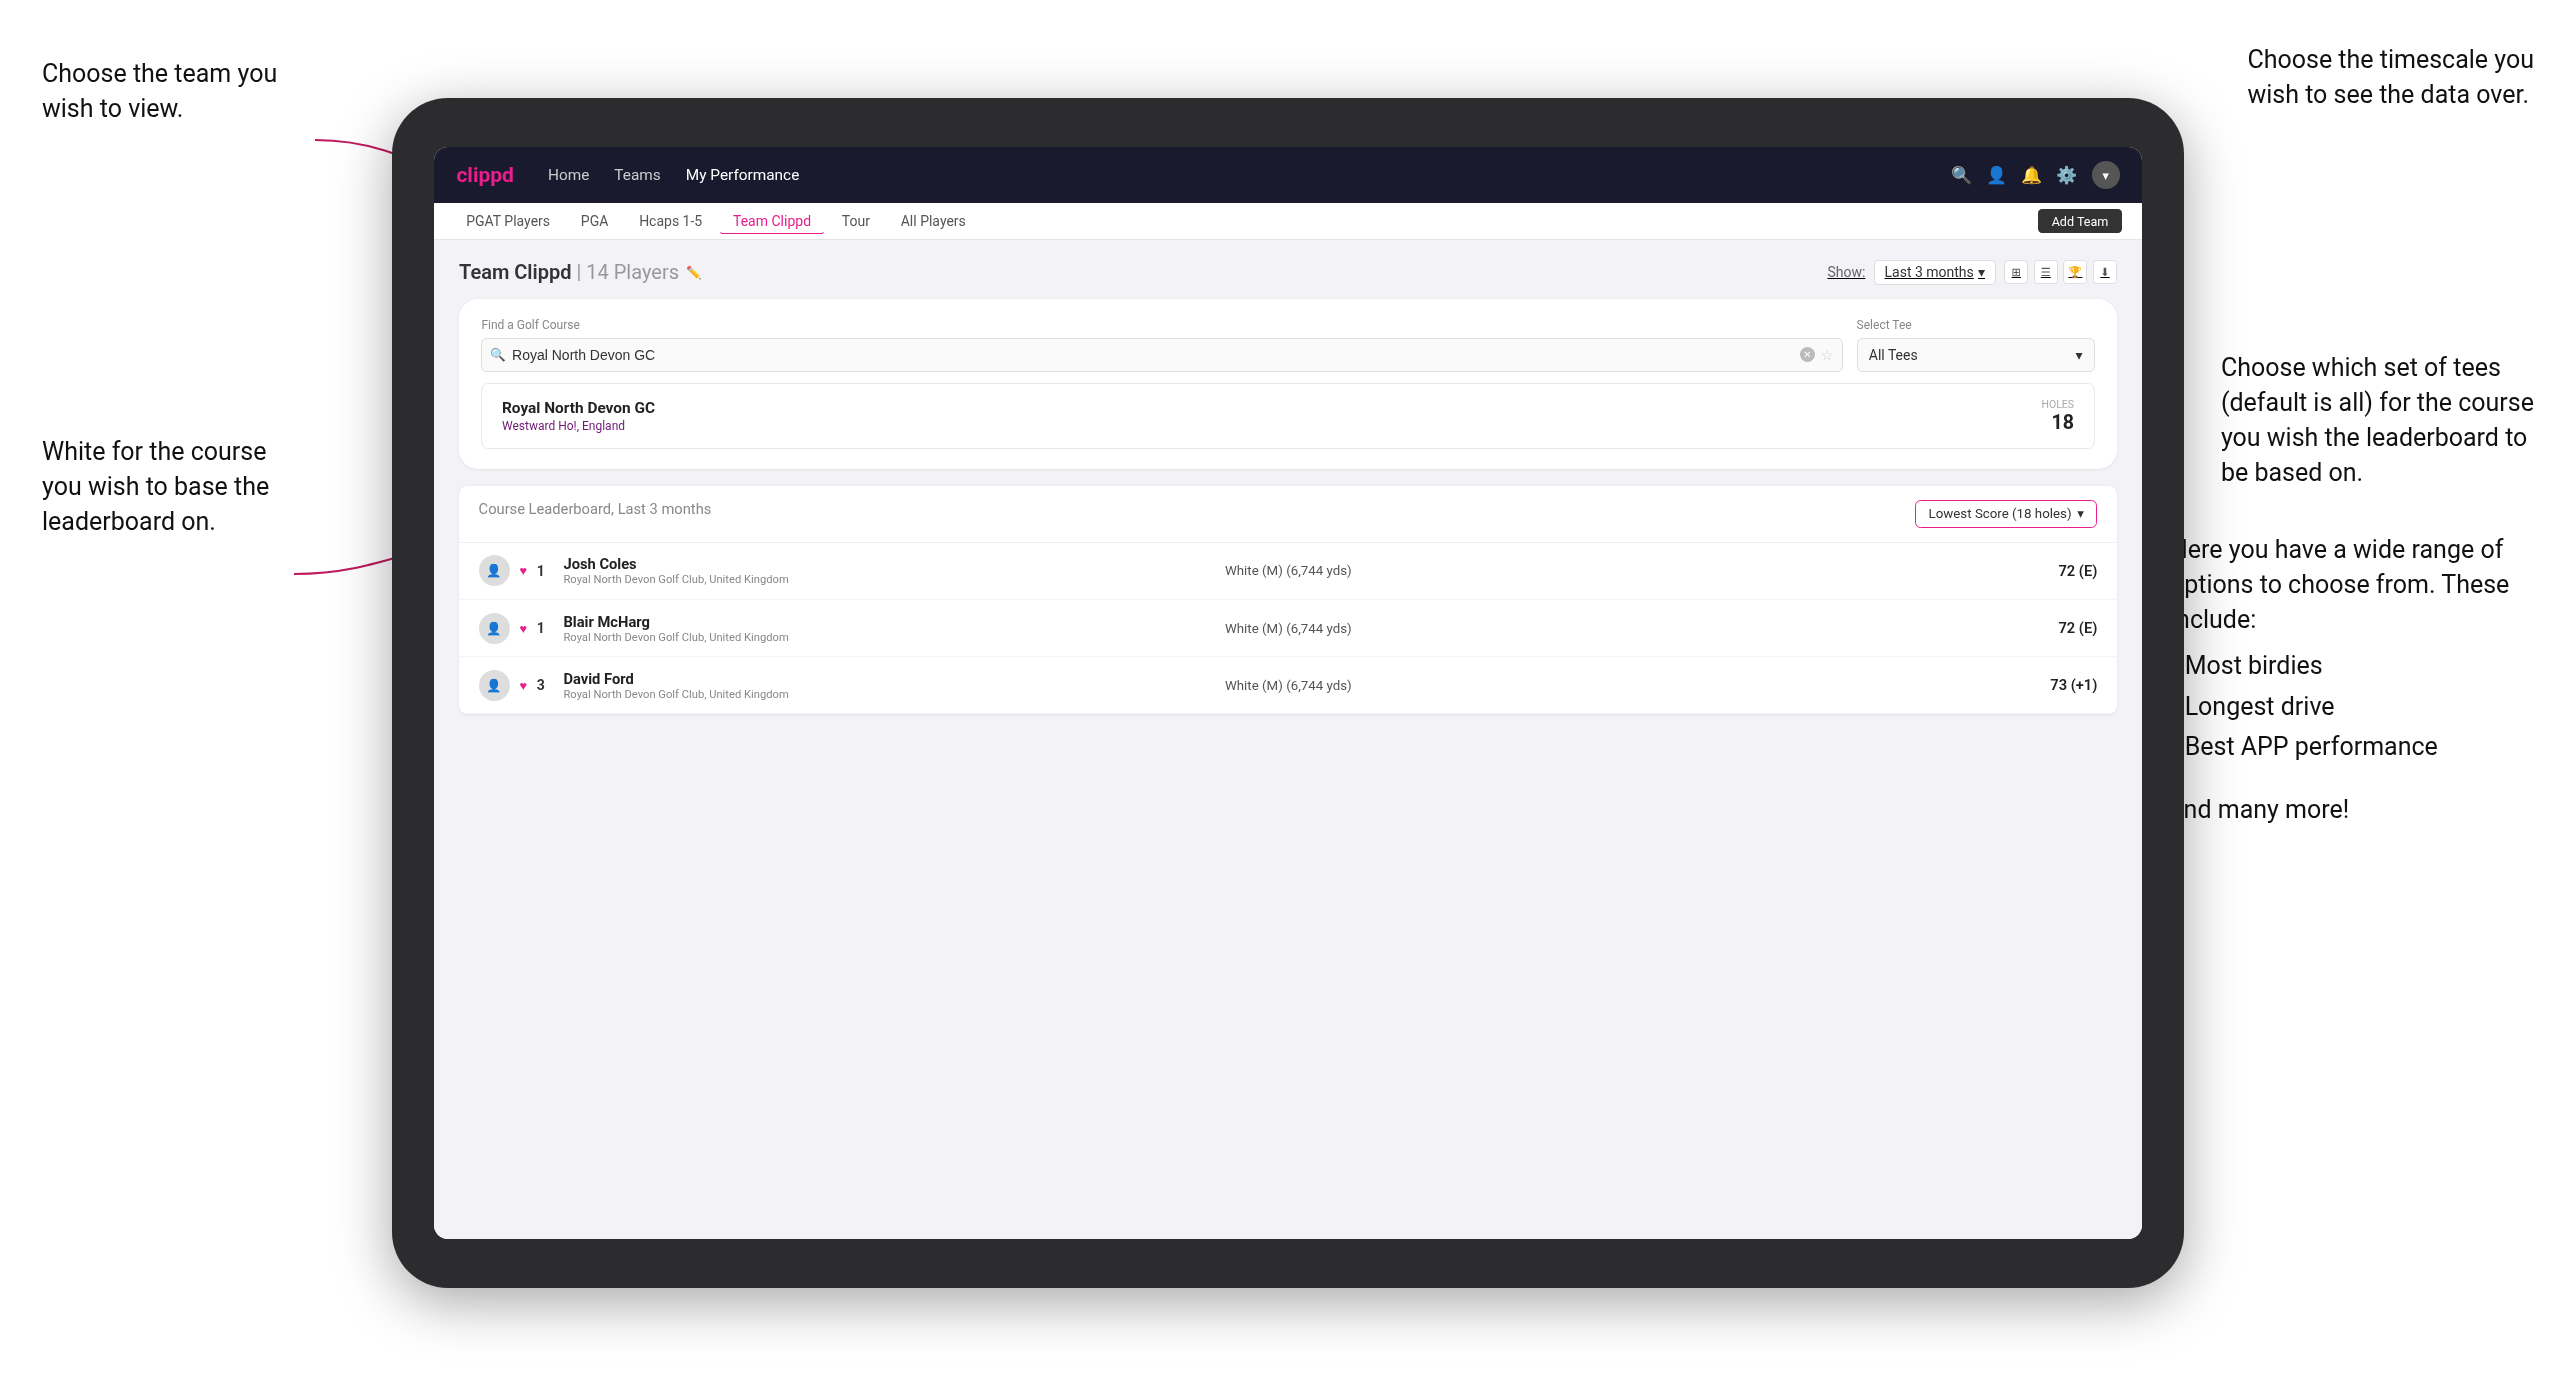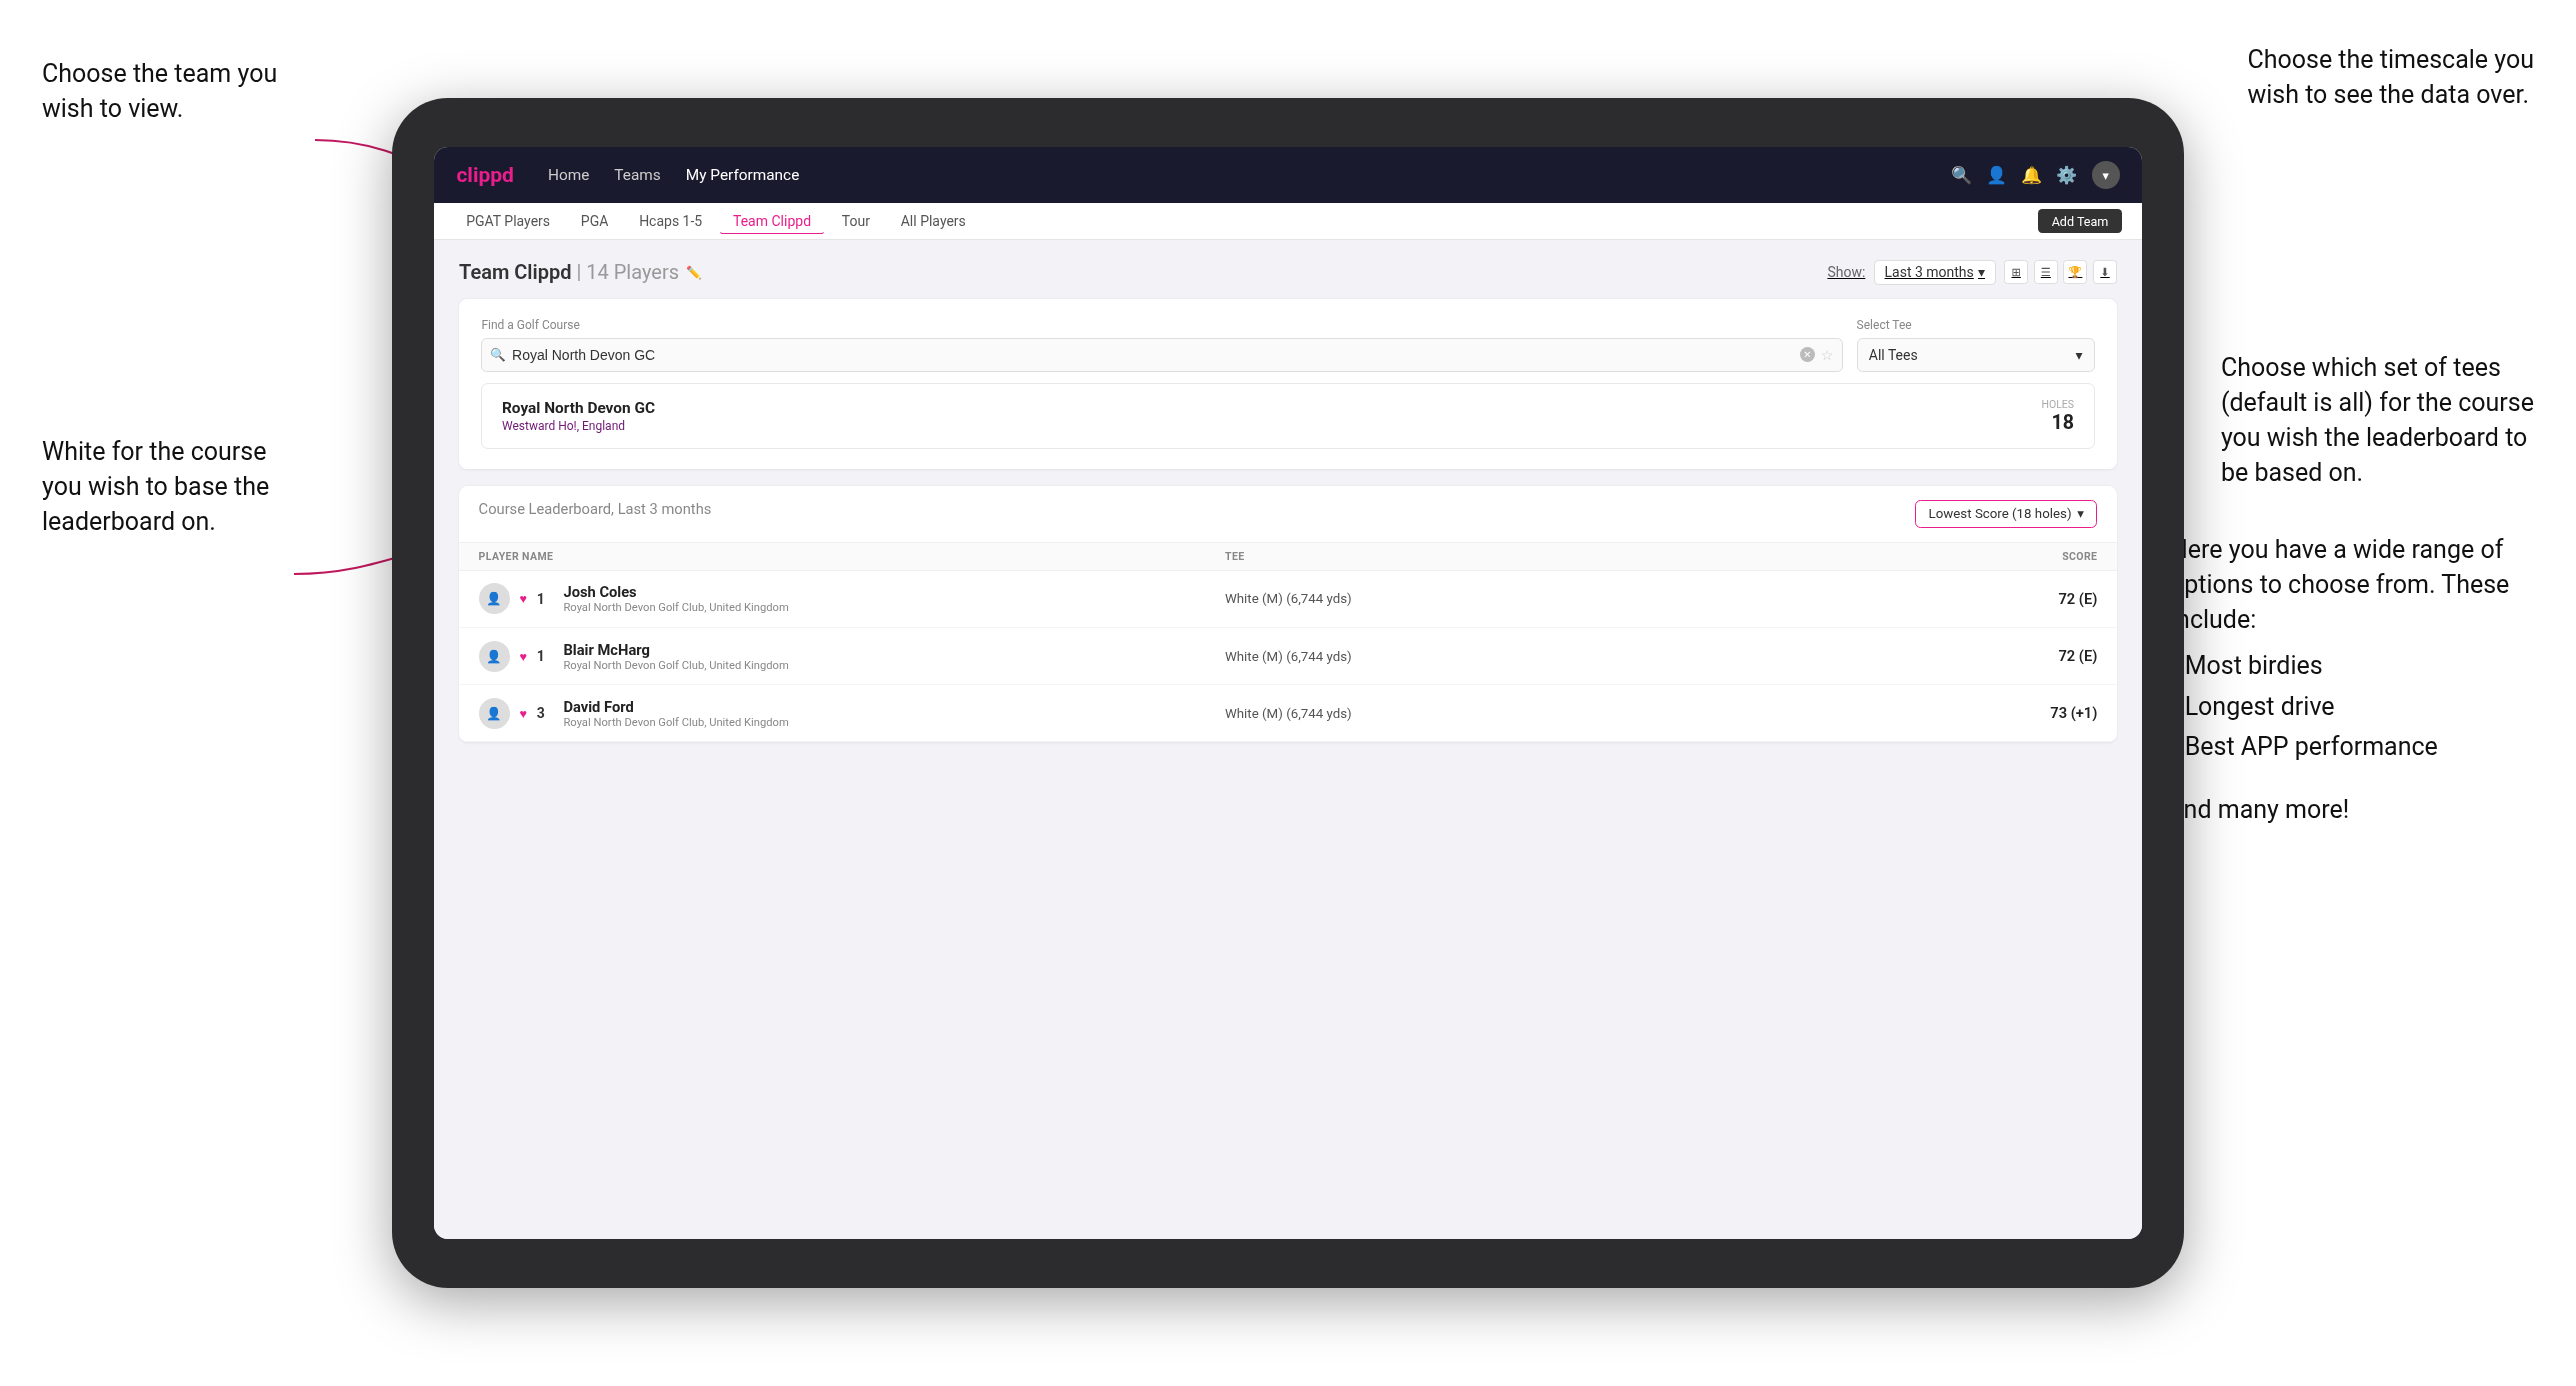--- a/index.html
+++ b/index.html
@@ -268,21 +268,21 @@
       justify-content: center;
       font-size: 11.2px;
       cursor: pointer;
       background: #fff;
       color: #555;
     }
 
     
     .search-section {
       background: #fff;
-      border-radius: 8px;
+      border-radius: 19px;
       padding: 19.6px 22.4px;
       margin-bottom: 17px;
       box-shadow: 0 0.7px 2.8px rgba(0,0,0,0.07);
     }
 
     .search-row {
       display: flex;
       gap: 14px;
       align-items: flex-end;
     }
@@ -670,25 +670,20 @@
           <div class="leaderboard-title">
             <span>Course Leaderboard,</span>
             <span>Last 3 months</span>
           </div>
           <div class="score-dropdown">
             <span>Lowest Score (18 holes)</span>
             <span>▾</span>
           </div>
         </div>
 
-        <div class="leaderboard-cols">
-          <div class="col-header">PLAYER NAME</div>
-          <div class="col-header">TEE</div>
-          <div class="col-header col-right">SCORE</div>
-        </div>
 
         <div class="leaderboard-row">
           <div class="player-cell">
             <div class="player-avatar">👤</div>
             <span class="heart-icon">♥</span>
             <span class="player-rank">1</span>
             <div>
               <div class="player-name">Josh Coles</div>
               <div class="player-club">Royal North Devon Golf Club, United Kingdom</div>
             </div>

